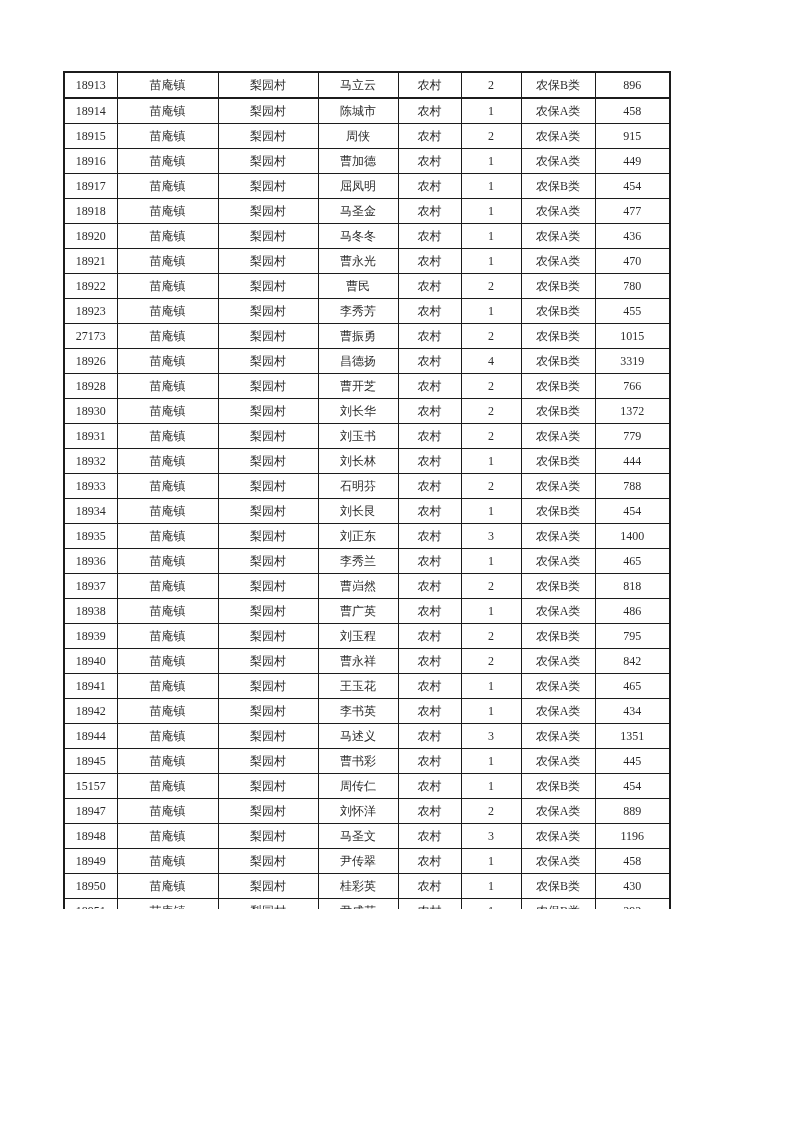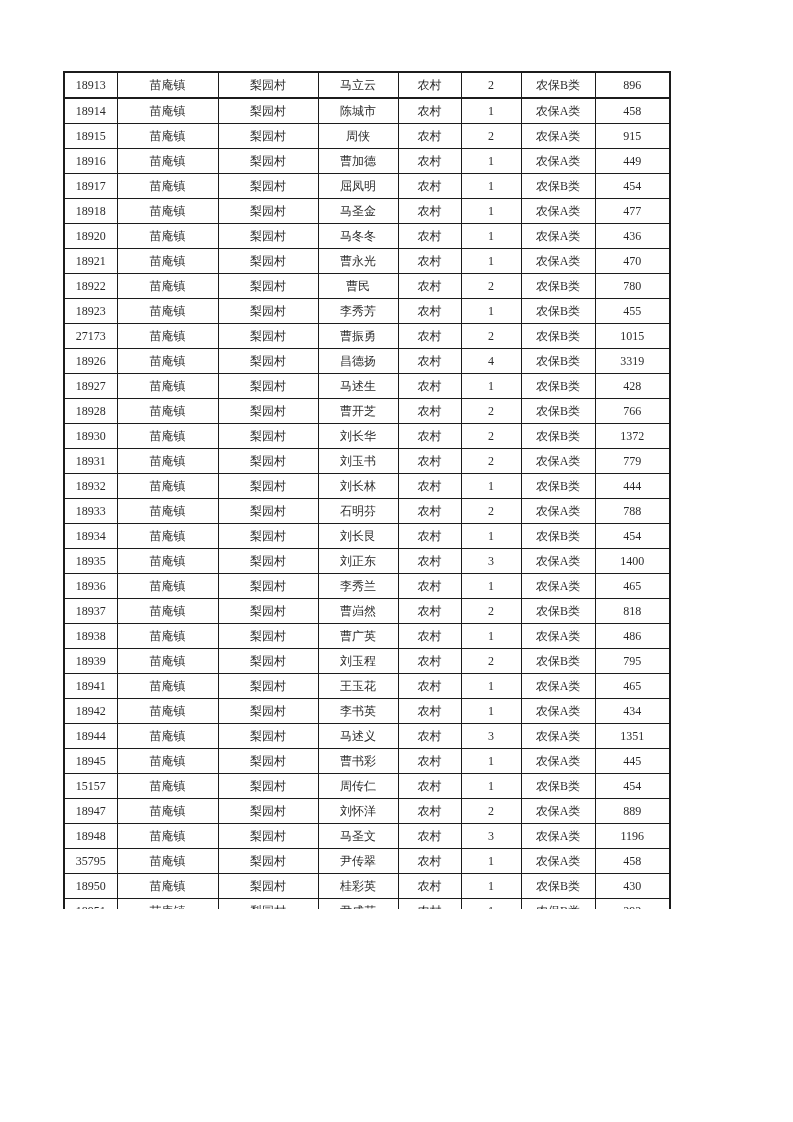--- a/index.html
+++ b/index.html
@@ -186,30 +186,20 @@
           <td>18926</td>
           <td>苗庵镇</td>
           <td>梨园村</td>
           <td>昌德扬</td>
           <td>农村</td>
           <td>4</td>
           <td>农保B类</td>
           <td>3319</td>
         </tr>
         <tr>
-          <td>18927</td>
-          <td>苗庵镇</td>
-          <td>梨园村</td>
-          <td>马述生</td>
-          <td>农村</td>
-          <td>1</td>
-          <td>农保B类</td>
-          <td>428</td>
-        </tr>
-        <tr>
           <td>18928</td>
           <td>苗庵镇</td>
           <td>梨园村</td>
           <td>曹开芝</td>
           <td>农村</td>
           <td>2</td>
           <td>农保B类</td>
           <td>766</td>
         </tr>
         <tr>
@@ -306,20 +296,30 @@
           <td>18939</td>
           <td>苗庵镇</td>
           <td>梨园村</td>
           <td>刘玉程</td>
           <td>农村</td>
           <td>2</td>
           <td>农保B类</td>
           <td>795</td>
         </tr>
         <tr>
+          <td>18940</td>
+          <td>苗庵镇</td>
+          <td>梨园村</td>
+          <td>曹永祥</td>
+          <td>农村</td>
+          <td>2</td>
+          <td>农保A类</td>
+          <td>842</td>
+        </tr>
+        <tr>
           <td>18941</td>
           <td>苗庵镇</td>
           <td>梨园村</td>
           <td>王玉花</td>
           <td>农村</td>
           <td>1</td>
           <td>农保A类</td>
           <td>465</td>
         </tr>
         <tr>
@@ -376,21 +376,21 @@
           <td>18948</td>
           <td>苗庵镇</td>
           <td>梨园村</td>
           <td>马圣文</td>
           <td>农村</td>
           <td>3</td>
           <td>农保A类</td>
           <td>1196</td>
         </tr>
         <tr>
-          <td>35795</td>
+          <td>18949</td>
           <td>苗庵镇</td>
           <td>梨园村</td>
           <td>尹传翠</td>
           <td>农村</td>
           <td>1</td>
           <td>农保A类</td>
           <td>458</td>
         </tr>
         <tr>
           <td>18950</td>

